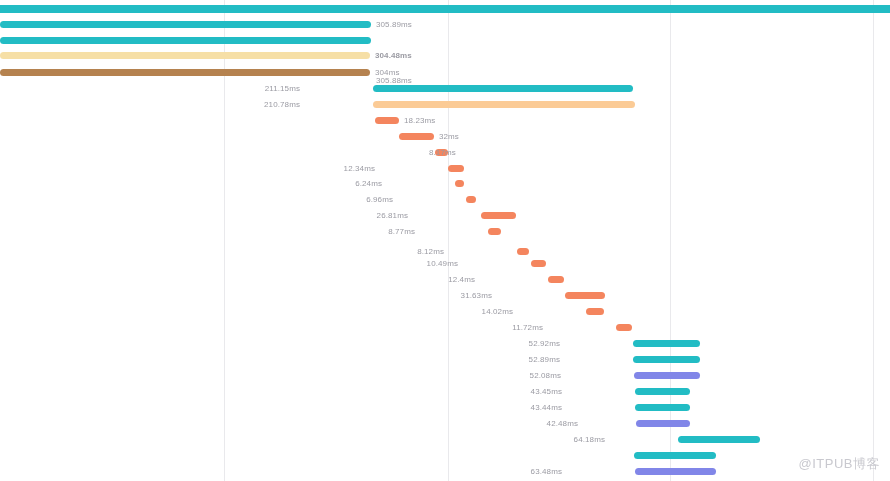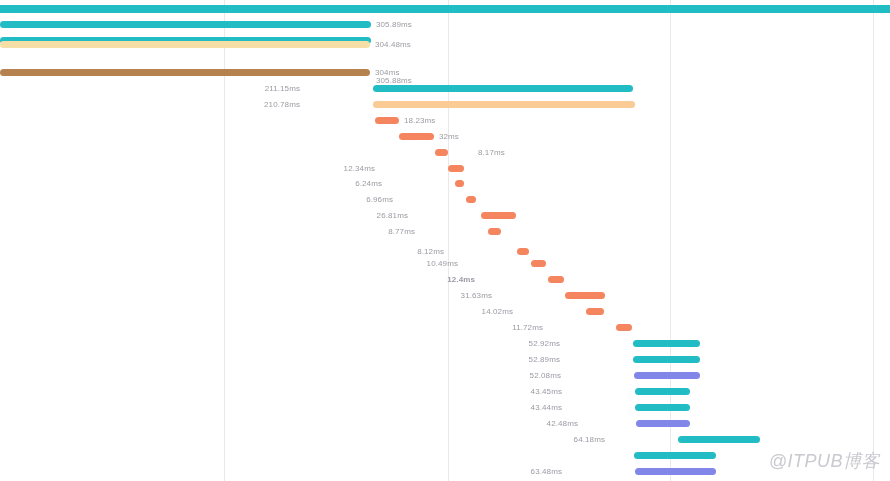--- a/index.html
+++ b/index.html
@@ -43,25 +43,24 @@
     color:#9b9ba3;
     white-space:nowrap;
     letter-spacing:0.1px;
   }
   .lbl.right{ text-align:left; }
   .lbl.left{ text-align:right; }
   #watermark{
     position:absolute;
     right:10px;
     bottom:8px;
-    font-size:18px;
+    font-size:13px;
     color:#c9c9cf;
     letter-spacing:0.5px;
     white-space:nowrap;
-    font-style:italic;
   }
 </style>
 </head>
 <body>
 
 <div id="chart">
   <div id="gridlines">
       <div class="gridline" style="left: 224px; background: rgb(233, 233, 236);"></div>
       <div class="gridline" style="left: 448px; background: rgb(233, 233, 236);"></div>
       <div class="gridline" style="left: 670px; background: rgb(233, 233, 236);"></div>
@@ -72,21 +71,21 @@
         <div class="bar" style="left: 0px; width: 890px; background: rgb(34, 188, 196); border-radius: 0px; height: 8px;"></div>
       </div>
       <div class="row" style="top: 17.95px;">
         <div class="bar" style="left: 0px; width: 371px; background: rgb(34, 188, 196);"></div>
         <div class="lbl right" style="color: rgb(155, 155, 163); left: 376px;">305.89ms</div>
       </div>
       <div class="row" style="top: 33.9px;">
         <div class="bar" style="left: 0px; width: 371px; background: rgb(34, 188, 196);"></div>
         <div class="lbl right" style="color: rgb(155, 155, 163); left: 376px; margin-top: 40px;">305.88ms</div>
       </div>
-      <div class="row" style="top: 38px;">
+      <div class="row" style="top: 49px; font-weight: bold;">
         <div class="bar" style="left: 0px; width: 370px; background: rgb(246, 223, 166);"></div>
         <div class="lbl right" style="color: rgb(155, 155, 163); left: 375px;">304.48ms</div>
       </div>
       <div class="row" style="top: 65.8px;">
         <div class="bar" style="left: 0px; width: 370px; background: rgb(181, 130, 79);"></div>
         <div class="lbl right" style="color: rgb(155, 155, 163); left: 375px;">304ms</div>
       </div>
       <div class="row" style="top: 81.75px;">
         <div class="bar" style="left: 373px; width: 260px; background: rgb(34, 188, 196);"></div>
         <div class="lbl left" style="color: rgb(155, 155, 163); right: 522px;">211.15ms</div>
@@ -98,21 +97,21 @@
       <div class="row" style="top: 113.65px;">
         <div class="bar" style="left: 375px; width: 24px; background: rgb(244, 133, 94);"></div>
         <div class="lbl right" style="color: rgb(155, 155, 163); left: 404px;">18.23ms</div>
       </div>
       <div class="row" style="top: 129.6px;">
         <div class="bar" style="left: 399px; width: 35px; background: rgb(244, 133, 94);"></div>
         <div class="lbl right" style="color: rgb(155, 155, 163); left: 439px;">32ms</div>
       </div>
       <div class="row" style="top: 145.55px;">
         <div class="bar" style="left: 435px; width: 13px; background: rgb(244, 133, 94);"></div>
-        <div class="lbl right" style="color: rgb(155, 155, 163); left: 478px;">8.17ms</div>
+        <div class="lbl right" style="color: rgb(155, 155, 163); left: 429px;">8.17ms</div>
       </div>
       <div class="row" style="top: 161.5px;">
         <div class="bar" style="left: 448px; width: 16px; background: rgb(244, 133, 94);"></div>
         <div class="lbl left" style="color: rgb(155, 155, 163); right: 447px;">12.34ms</div>
       </div>
       <div class="row" style="top: 177.45px;">
         <div class="bar" style="left: 455px; width: 9px; background: rgb(244, 133, 94);"></div>
         <div class="lbl left" style="color: rgb(155, 155, 163); right: 440px;">6.24ms</div>
       </div>
       <div class="row" style="top: 193.4px;">
@@ -130,21 +129,21 @@
       <div class="row" style="top: 245px;">
         <div class="bar" style="left: 517px; width: 12px; background: rgb(244, 133, 94);"></div>
         <div class="lbl left" style="color: rgb(155, 155, 163); right: 378px;">8.12ms</div>
       </div>
       <div class="row" style="top: 257.2px;">
         <div class="bar" style="left: 531px; width: 15px; background: rgb(244, 133, 94);"></div>
         <div class="lbl left" style="color: rgb(155, 155, 163); right: 364px;">10.49ms</div>
       </div>
       <div class="row" style="top: 273.15px;">
         <div class="bar" style="left: 548px; width: 16px; background: rgb(244, 133, 94);"></div>
-        <div class="lbl left" style="color: rgb(155, 155, 163); right: 347px; font-weight: bold;">12.4ms</div>
+        <div class="lbl left" style="color: rgb(155, 155, 163); right: 347px;">12.4ms</div>
       </div>
       <div class="row" style="top: 289.1px;">
         <div class="bar" style="left: 565px; width: 40px; background: rgb(244, 133, 94);"></div>
         <div class="lbl left" style="color: rgb(155, 155, 163); right: 330px;">31.63ms</div>
       </div>
       <div class="row" style="top: 305.05px;">
         <div class="bar" style="left: 586px; width: 18px; background: rgb(244, 133, 94);"></div>
         <div class="lbl left" style="color: rgb(155, 155, 163); right: 309px;">14.02ms</div>
       </div>
       <div class="row" style="top: 321px;">

